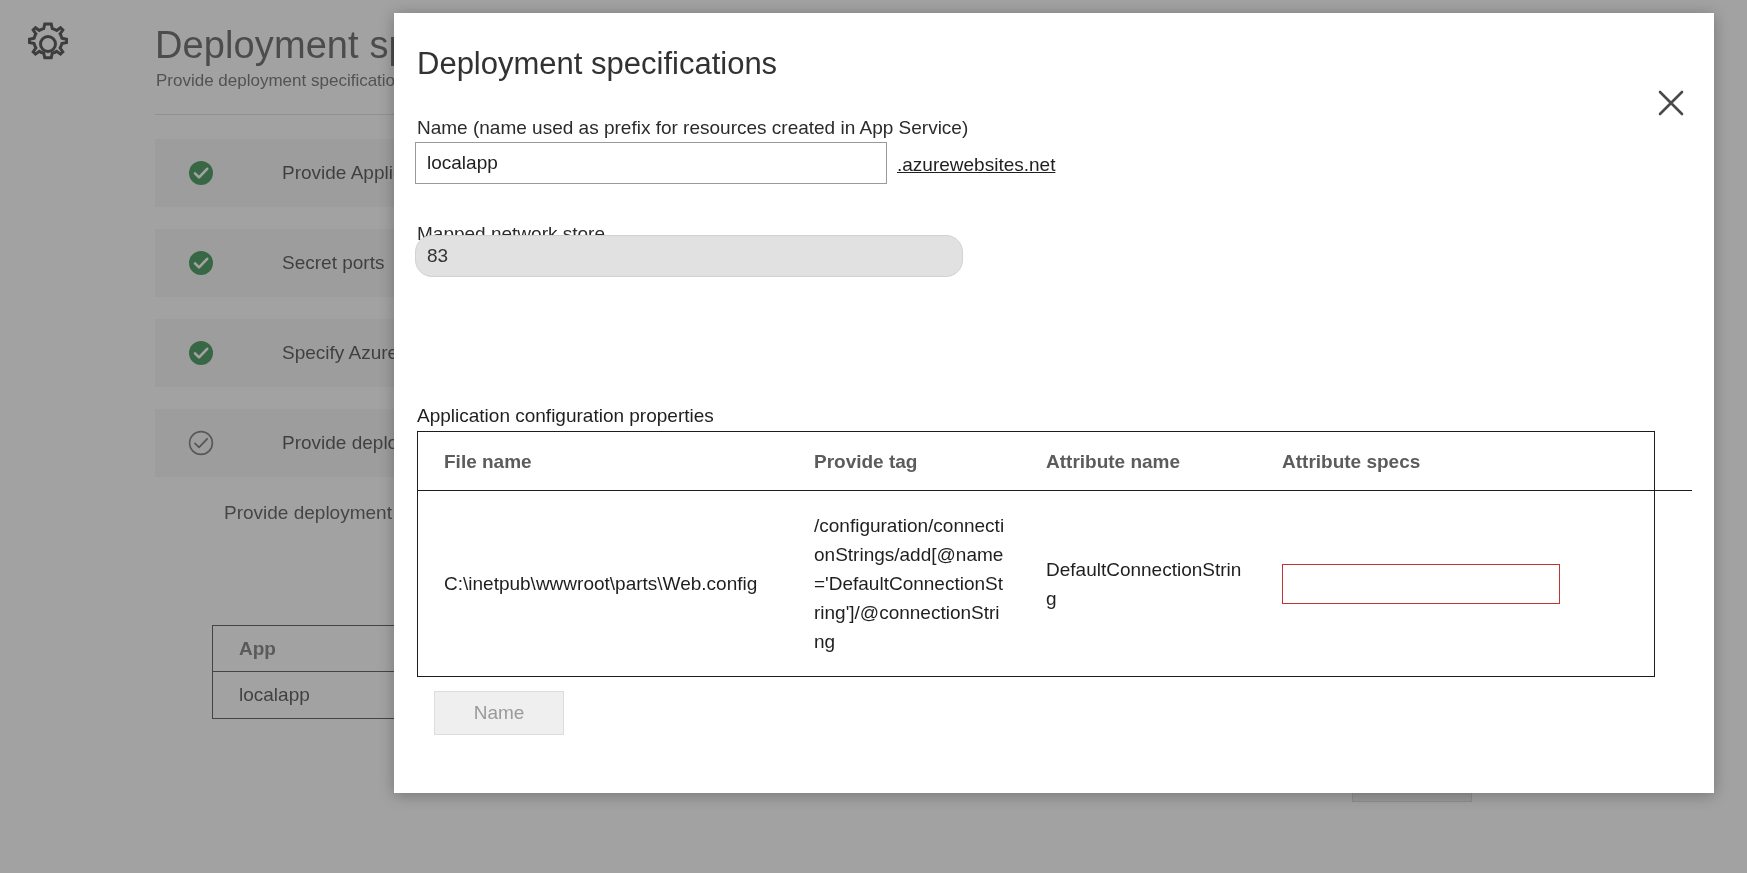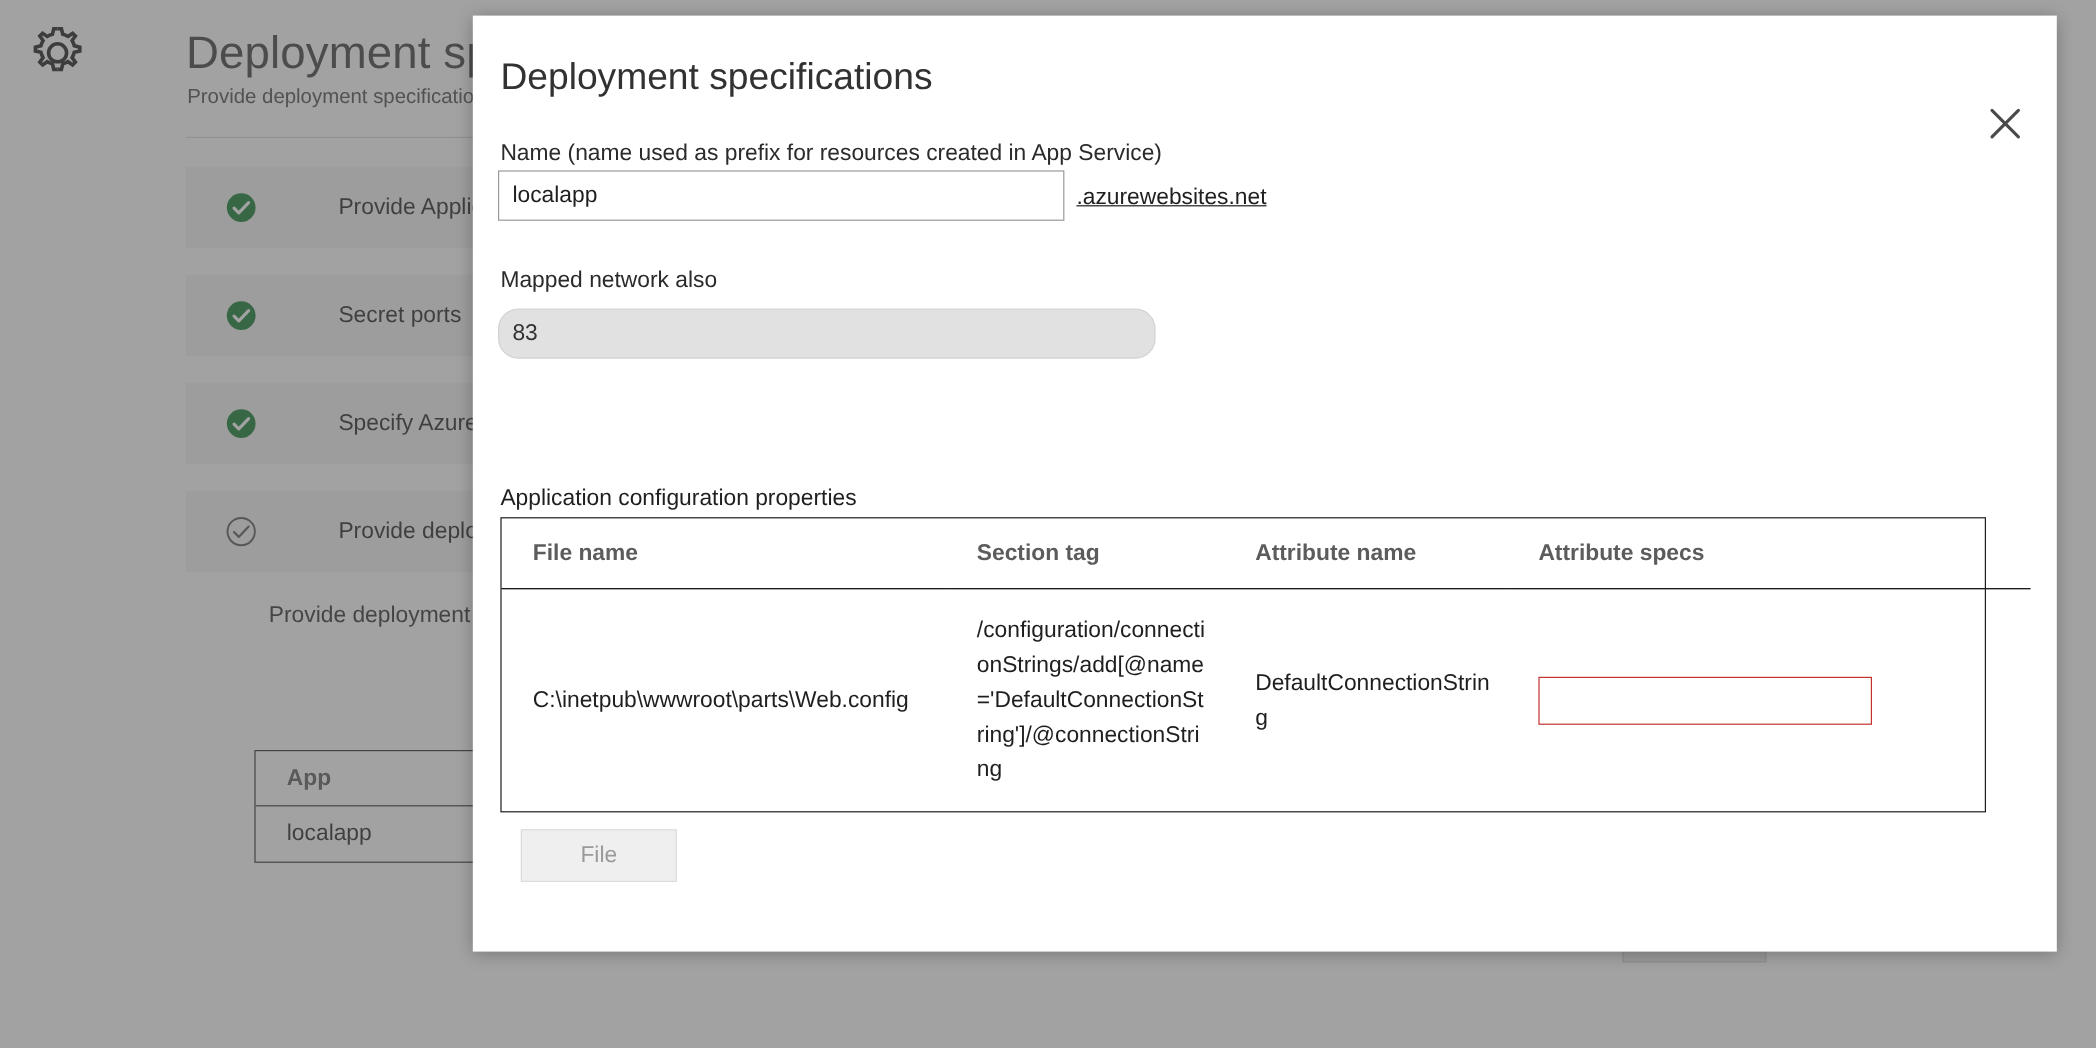--- a/index.html
+++ b/index.html
@@ -241,50 +241,50 @@
     <div class="close-btn">
       <svg viewBox="0 0 32 32" width="32" height="32">
         <path d="M5 5 L27 27 M27 5 L5 27" stroke="#4a4a4a" stroke-width="2.6" stroke-linecap="round"></path>
       </svg>
     </div>
 
     <div class="field-label" style="left:23px; top:104px;">Name (name used as prefix for resources created in App Service)</div>
     <input class="text-input" style="left: 21px; top: 129px; width: 472px;" value="localapp">
     <span class="suffix" style="left:503px; top:141px;">.azurewebsites.net</span>
 
-    <div class="field-label" style="left:23px; top:210px;">Mapped network also</div>
-    <input class="text-input disabled" style="left: 21px; top: 244px; width: 548px; border-radius: 17px;" disabled="" value="83">
+    <div class="field-label" style="left:23px; top:210px;">Mapped network store</div>
+    <input class="text-input disabled" style="left: 21px; top: 222px; width: 548px; border-radius: 17px;" disabled="" value="83">
 
     <div class="section-heading">Application configuration properties</div>
 
     <div class="props-table">
       <table>
         <colgroup>
           <col class="col-file">
             <col class="col-section">
             <col class="col-attrname">
             <col class="col-attrval">
         </colgroup>
         <thead>
           <tr>
             <th>File name</th>
-            <th>Section tag</th>
+            <th>Provide tag</th>
             <th>Attribute name</th>
             <th>Attribute specs</th>
           </tr>
         </thead>
         <tbody>
           <tr>
             <td>C:\inetpub\wwwroot\parts\Web.config</td>
             <td>/configuration/connectionStrings/add[@name='DefaultConnectionString']/@connectionString</td>
             <td>DefaultConnectionString</td>
             <td>
               <input class="attr-value-input" value="" style="">
             </td>
           </tr>
         </tbody>
       </table>
     </div>
 
-    <button class="apply-btn">File</button>
+    <button class="apply-btn">Name</button>
   </div>
 
 </div>
 
 </body></html>

